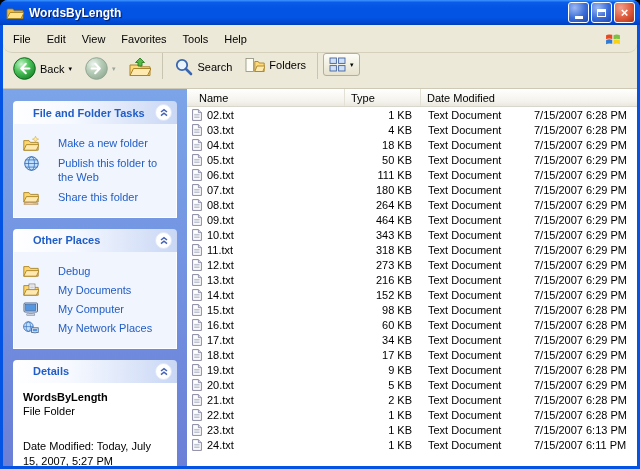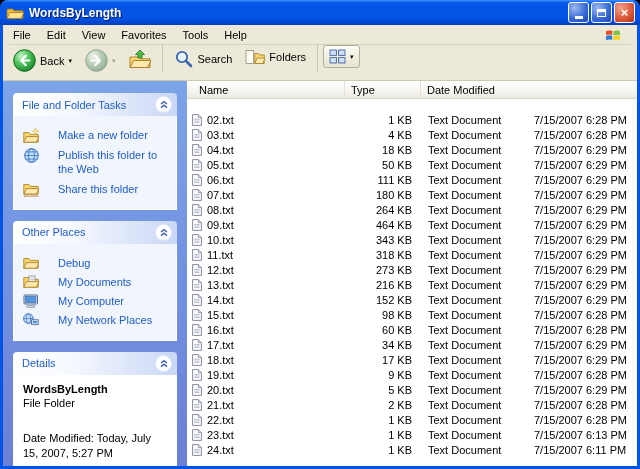--- a/index.html
+++ b/index.html
@@ -15,60 +15,60 @@
   .win-controls { display:flex; gap:2px; }
   .win-btn { width:21px; height:21px; border-radius:3px; border:1px solid #fff; display:flex; align-items:center; justify-content:center; color:#fff; cursor:pointer; }
   .btn-blue { background:radial-gradient(circle at 30% 25%, #9db9f2, #3a6cd8 55%, #1e48b0); }
   .btn-red  { background:radial-gradient(circle at 30% 25%, #f0a08c, #dd5a3a 55%, #b03014); font-size:13px; font-weight:bold; }
   .glyph-min { width:8px; height:3px; background:#fff; margin-top:10px; }
   .glyph-max { width:9px; height:8px; border:1px solid #fff; border-top:3px solid #fff; }
 
   .window-body { position:absolute; top:25px; left:3px; right:3px; bottom:3px; display:flex; flex-direction:column; background:#ece9d8; }
 
   
-  .menubar { height:20px; display:flex; align-items:center; background:#ece9d8; border-bottom:1px solid #d4d0bc; padding:0 16px 0 2px;border-radius:9px; }
+  .menubar { height:28px; display:flex; align-items:center; background:#ece9d8; border-bottom:1px solid #d4d0bc; padding:0 16px 0 2px;border-radius:9px; }
   .menu-item { padding:3px 8px; color:#000; cursor:default; }
   .menu-spacer { flex:1; }
 
   
   .toolbar { height:36px; display:flex; align-items:flex-start; background:#ece9d8; border-bottom:1px solid #cdc9b5; padding:0 4px; gap:1px; }
   .tb-btn { display:flex; align-items:center; gap:4px; padding:3px 5px; border:1px solid transparent; border-radius:3px; color:#000; cursor:pointer; }
   .tb-btn.disabled { color:#9a9a8e; }
   .caret { font-size:7px; line-height:1; }
   .caret.dis { color:#9aa79b; }
   .tb-sep { width:1px; height:26px; background:#c9c5b0; margin:0 4px; }
   .views-btn { border:1px solid #b3af9c; background:linear-gradient(180deg,#fdfdf8,#e6e2cd); }
 
   
   .content { flex:1; display:flex; overflow:hidden; background:#fff; }
 
   
   .taskpane { width:184px; flex-shrink:0; background:linear-gradient(180deg,#7ca4e8 0%,#7394e2 45%,#6b7fd6 100%); padding:12px 10px; overflow:hidden; }
   .panel { margin-bottom:11px; }
   .panel-hdr { height:23px; display:flex; align-items:center; justify-content:space-between; padding:0 5px 0 9px;
     background:linear-gradient(90deg,#ffffff 0%,#f6f9ff 35%,#c9d7f5 100%); border-radius:4px 4px 0 0; cursor:pointer; }
-  .panel-title { color:#215dc6; font-weight:normal; }
+  .panel-title { color:#215dc6; font-weight:bold;margin-left:11px; }
   .chev-btn { width:17px; height:17px; border-radius:50%; background:#fff; border:1px solid #dfe7f7; display:flex; align-items:center; justify-content:center; cursor:pointer; }
   .panel-body { background:#f1f5fd; border:1px solid #fff; border-top:none; padding:7px 9px; }
   .panel-body.white { background:#fff; }
   .task-item { display:flex; align-items:flex-start; gap:19px; margin:5px 0; color:#215dc6; cursor:pointer; line-height:1.3; }
   .task-item .ico { flex-shrink:0; width:16px; display:flex; justify-content:center; }
   .details-name { font-weight:bold; color:#000; margin:1px 0 2px; }
   .details-type { color:#000; margin-bottom:22px; }
   .details-mod { color:#000; line-height:1.35; }
 
   
   .filearea { flex:1; display:flex; flex-direction:column; background:#fff; overflow:hidden; }
   .col-hdrs { display:grid; grid-template-columns:158px 76px 106px 1fr; height:18px; align-items:center;
     background:linear-gradient(180deg,#ffffff,#f4f3ed 70%,#eae8df); border-bottom:1px solid #d9d7cb; }
   .hdr-cell { padding:2px 6px; border-right:1px solid #e3e1d6; height:100%; display:flex; align-items:center; cursor:pointer; color:#000; }
   .hdr-name { padding-left:12px; }
   .hdr-size { justify-content:flex-end; }
   .hdr-mod { border-right:none; }
-  .rows { flex:1; overflow:hidden;margin-top:13px; }
+  .rows { flex:1; overflow:hidden; }
   .file-row { display:grid; grid-template-columns:158px 76px 106px 1fr; height:15px; align-items:center; cursor:default; }
   .cell { color:#000; white-space:nowrap; overflow:hidden; }
   .cell-name { display:flex; align-items:center; gap:5px; padding-left:5px; }
   .cell-size { text-align:right; padding-right:9px; }
   .cell-type { padding-left:7px; }
   .cell-mod  { padding-left:7px; }
   .file-ico { flex-shrink:0; }
 </style>
 </head>
 <body>

